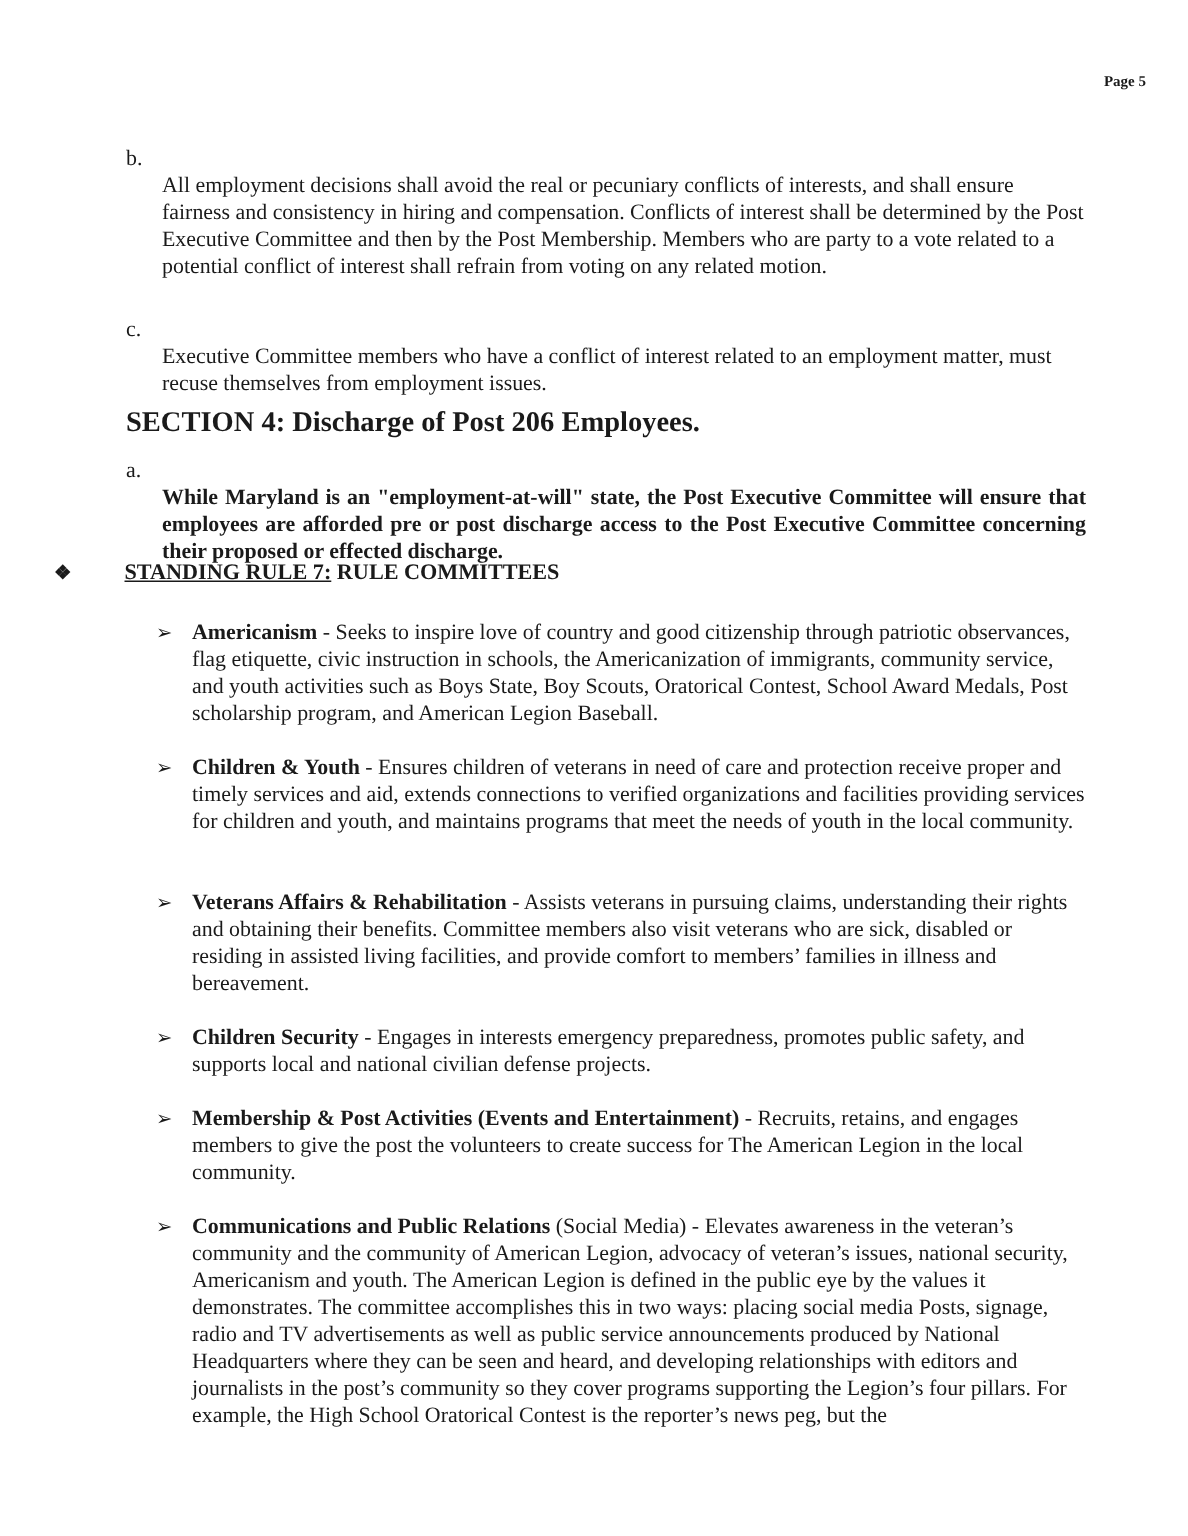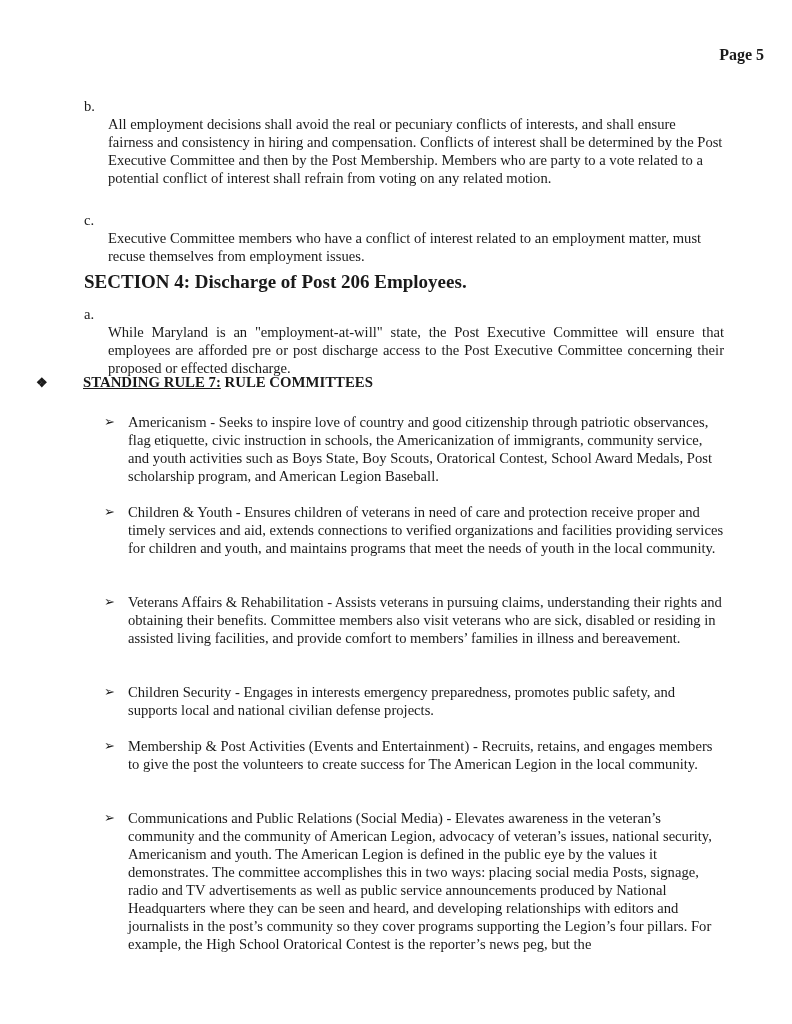--- a/index.html
+++ b/index.html
@@ -3,46 +3,46 @@
 <meta charset="utf-8">
 <style>
   html, body { margin: 0; padding: 0; background: #ffffff; }
   body {
     width: 792px; height: 1024px; position: relative; overflow: hidden;
     font-family: "Liberation Serif", "DejaVu Serif", serif;
     color: #1a1a1a; font-size: 14.6px; line-height: 18px;
   }
   .page-number {
     position: absolute; top: 46px; right: 28px;
-    font-weight: bold; font-size: 16px;
+    font-weight: bold; font-size: 10px;
   }
   .item {
     position: absolute; left: 84px; width: 640px;
     display: flex;
   }
   .item .marker { width: 24px; flex: none; }
   .item .text { flex: 1; margin-top: 18px; }
-  .justify { text-align: justify; }
+  .justify { text-align: justify; font-weight: bold; }
   .section-heading {
     position: absolute; left: 84px; top: 273px;
     font-weight: bold; font-size: 19px;
   }
   .rule-heading {
     position: absolute; left: 36px; top: 373px;
     display: flex; align-items: baseline;
     font-weight: bold; font-size: 14.8px;
   }
   .rule-heading .diamond { width: 47px; font-size: 13px; }
   .rule-heading .u { text-decoration: underline; text-align: right; }
   .committee {
     position: absolute; left: 104px; width: 620px; display: flex;
   }
   .committee .arrow { width: 24px; flex: none; font-size: 13px; }
   .committee .text { flex: 1; }
-  .committee b { font-weight: normal; }
+  .committee b { font-weight: bold; }
 </style>
 </head>
 <body>
 
 <div class="page-number">Page 5</div>
 
 <div class="item" style="top:97px;">
   <span class="marker">b.</span>
   <span class="text">All employment  decisions shall avoid the real or pecuniary conflicts of interests, and shall ensure fairness and consistency  in hiring and compensation. Conflicts of interest shall be determined by the Post Executive Committee and then by the Post Membership. Members who are party to a vote related to a potential conflict of interest shall refrain from voting on any related motion.</span>
 </div>

